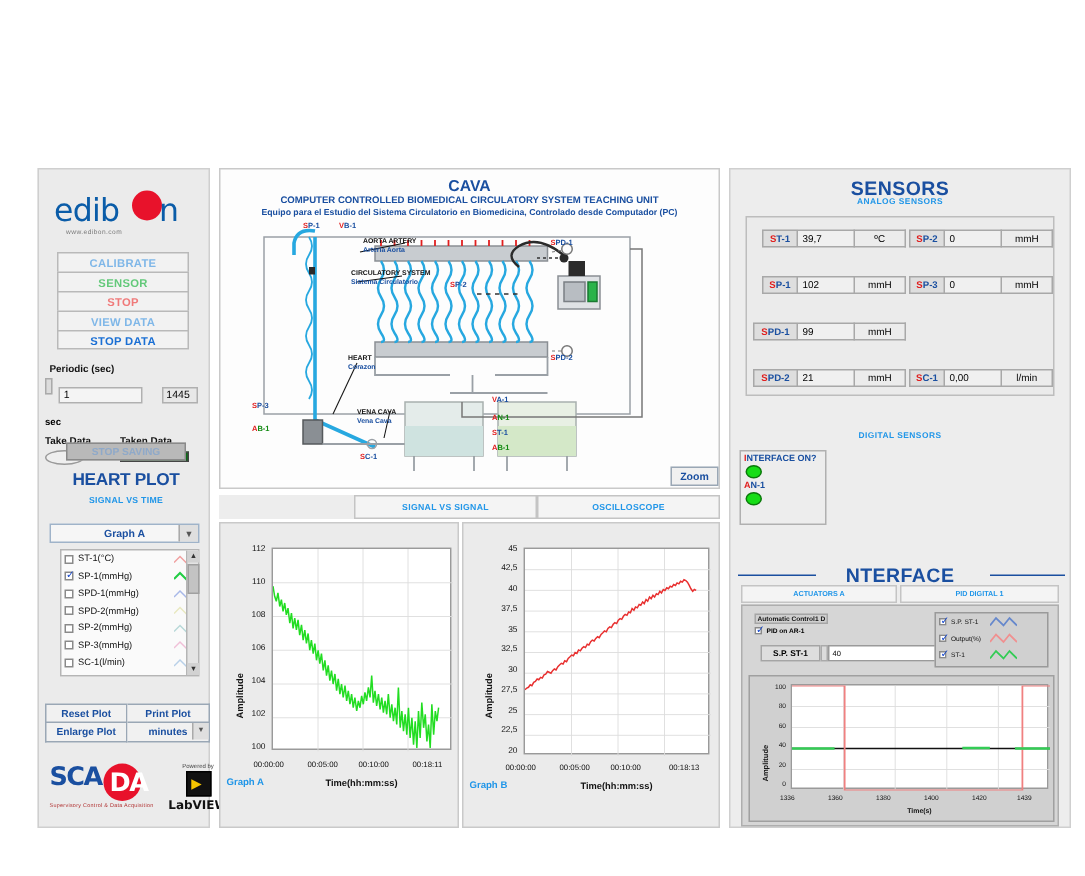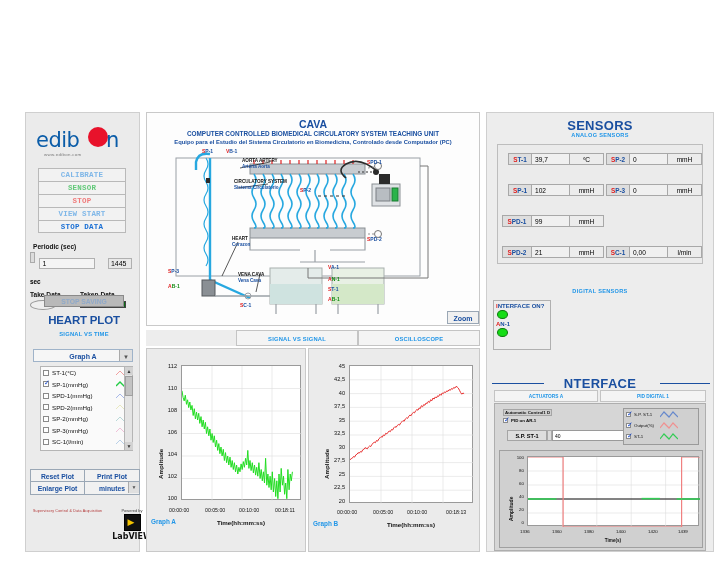--- a/index.html
+++ b/index.html
@@ -11,21 +11,21 @@
   }
   .panel { position:absolute; background:#ededed; border:1px solid #c9c9c9; }
 
   
   #left-col { left:25px; top:112px; width:115px; height:440px; background:#ebebeb; border:1px solid #cfcfcf; }
   .edibon-logo { position:absolute; left:32px; top:122px; width:100px; height:46px;text-align:center; }
   .edibon-text { font-family:"DejaVu Sans", sans-serif; font-size:21px; color:#0a5ca8; letter-spacing:-.5px; font-weight:400; position:absolute; left:4px; top:6px;}
   .edibon-dot { position:absolute; left:56px; top:5px; width:20px; height:20px; border-radius:50%; background:#e8122b; }
   .edibon-url { position:absolute; left:12px; top:30px; font-size:4.4px; color:#7a7a7a; letter-spacing:.3px;}
 
-  .btn-stack { position:absolute; left:38px; top:168px; width:88px;font-family:Liberation Mono, monospace; }
+  .btn-stack { position:absolute; left:38px; top:168px; width:88px; }
   .cmd-btn { height:13px; background:#f2f2f2; border:1px solid #b9b9b9; border-bottom:none;
              font-size:7.5px; font-weight:bold; text-align:center; line-height:13px; letter-spacing:.2px; }
   .cmd-btn:last-child { border-bottom:1px solid #b9b9b9; }
 
   .periodic-box { position:absolute; left:30px; top:243px; width:108px; }
   .lbl-sm { font-size:6.6px; font-weight:bold; color:#111; }
   .fld { background:#f4f4f4; border:1px solid #b0b0b0; font-size:7px; padding:1px 2px; height:11px;}
   .spin { width:5px; height:11px; background:#dcdcdc; border:1px solid #aaa; display:inline-block; vertical-align:top;}
   .led-oval { width:26px; height:10px; border-radius:50%; background:#efefef; border:1px solid #9a9a9a; }
   .led-bar { width:46px; height:7px; background:#0b6b16; border:1px solid #444; }
@@ -142,21 +142,21 @@
   <span class="edibon-text">edib</span>
   <span class="edibon-dot"></span>
   <span class="edibon-text" style="left:74px;">n</span>
   <span class="edibon-url">www.edibon.com</span>
 </div>
 
 <div class="btn-stack">
   <div class="cmd-btn" style="color:#7fb7e8">CALIBRATE</div>
   <div class="cmd-btn" style="color:#63c97a">SENSOR</div>
   <div class="cmd-btn" style="color:#f07a7a">STOP</div>
-  <div class="cmd-btn" style="color:#7fb7e8">VIEW START</div>
+  <div class="cmd-btn" style="color:#7fb7e8">VIEW DATA</div>
   <div class="cmd-btn" style="color:#1a6fd4">STOP DATA</div>
 </div>
 
 <div class="periodic-box">
   <div class="lbl-sm" style="margin-left:3px;">Periodic (sec)</div>
   <div style="margin-top:2px;">
     <span class="spin"></span>
     <span class="fld" style="display:inline-block;width:56px;">1</span>
     <span class="fld" style="display:inline-block;width:24px;margin-left:8px;background:#e8e8e8;">1445</span>
     <span style="font-size:6.4px;font-weight:bold;">sec</span>
@@ -247,20 +247,25 @@
   <div style="display:flex;">
     <div class="pbtn" style="width:55px;border-top:none;">Enlarge Plot</div>
     <div class="pbtn" style="width:55px;border-top:none;border-left:none;position:relative;">
       <span>minutes</span>
       <span style="position:absolute;right:0;top:0;width:11px;height:11px;background:#dfdfdf;border-left:1px solid #aaa;font-size:5px;color:#555;line-height:11px;">▼</span>
     </div>
   </div>
 </div>
 
 <div class="scada-logo">
+  <div style="position:relative;height:26px;">
+    <span class="scada-txt">SCA</span>
+    <span class="scada-circle"></span>
+    <span class="scada-da">DA</span>
+  </div>
   <div class="scada-sub">Supervisory Control &amp; Data Acquisition</div>
 </div>
 <div class="lv-box">
   <div class="lv-powered">Powered by</div>
   <div class="lv-icon"></div>
   <div class="lv-name">LabVIEW</div>
 </div>
 
 <div class="panel" id="center-col"></div>
 <div class="bicsc-title">CAVA</div>

